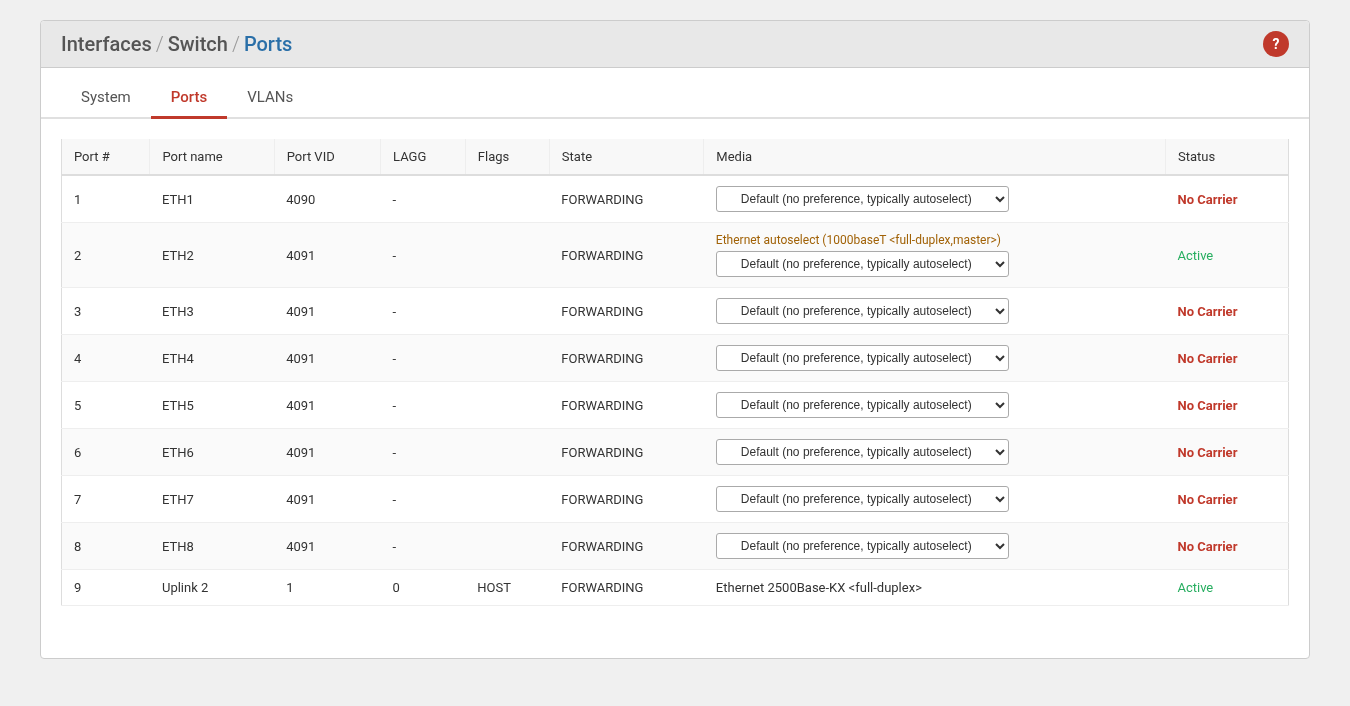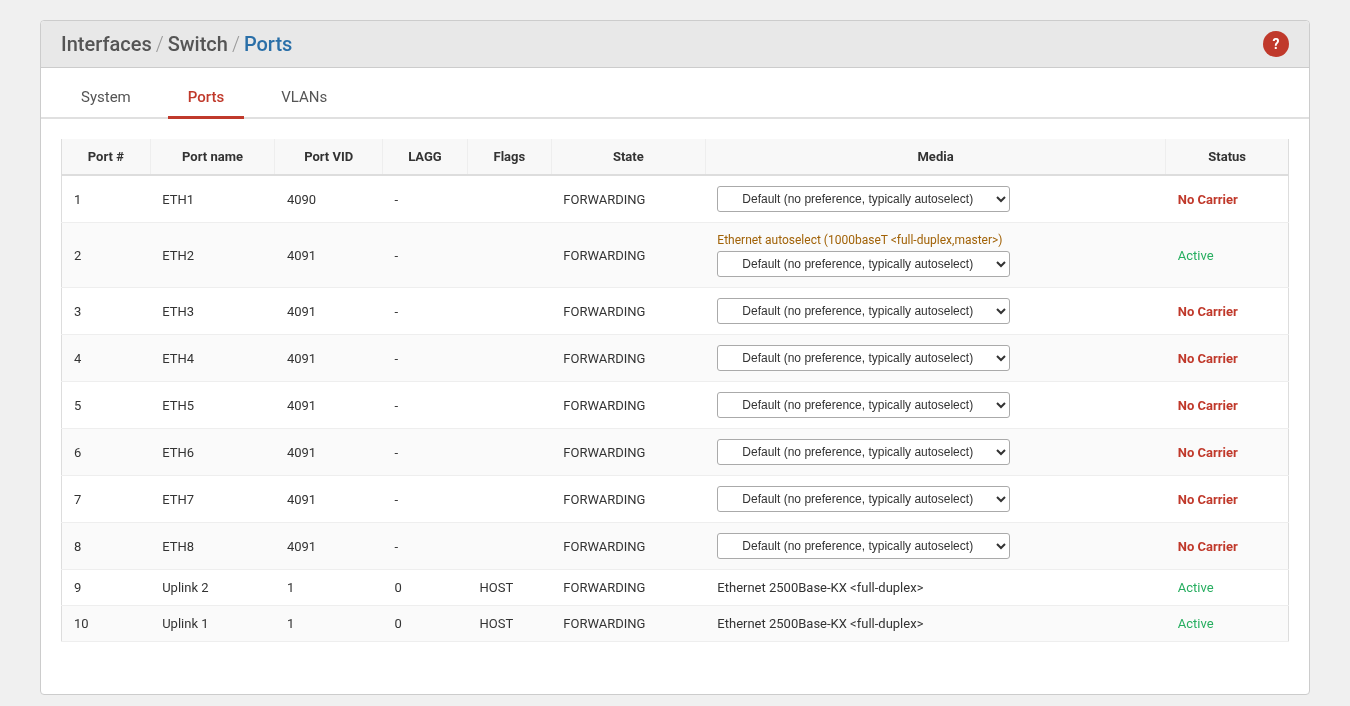--- a/index.html
+++ b/index.html
@@ -55,21 +55,21 @@
       align-items: center;
       justify-content: center;
       color: white;
       font-weight: bold;
       font-size: 14px;
       cursor: pointer;
     }
     
     .tabs {
       display: flex;
-      gap: 17px;
+      gap: 0;
       padding: 0 20px;
       border-bottom: 2px solid #e0e0e0;
       margin-top: 10px;
     }
     .tab {
       padding: 10px 20px;
       cursor: pointer;
       color: #555;
       font-size: 15px;
       border-bottom: 3px solid transparent;
@@ -95,22 +95,22 @@
     }
     table {
       width: 100%;
       border-collapse: collapse;
       border: 1px solid #ddd;
       border-top: none;
     }
     thead th {
       background: #f8f8f8;
       padding: 10px 12px;
-      text-align: center;
-      font-weight: 700;
+      text-align: left;
+      font-weight: 400;
       color: #333;
       border-bottom: 2px solid #ddd;
       border-right: 1px solid #eee;
       font-size: 13px;
     }
     thead th:last-child { border-right: none; }
     tbody tr {
       border-bottom: 1px solid #eee;
     }
     tbody tr:nth-child(odd) { background: #fff; }
@@ -266,30 +266,20 @@
           <tr>
             <td>9</td>
             <td>Uplink 2</td>
             <td>1</td>
             <td>0</td>
             <td>HOST</td>
             <td>FORWARDING</td>
             <td>Ethernet 2500Base-KX &lt;full-duplex&gt;</td>
             <td class="status-active">Active</td>
           </tr>
-          <tr>
-            <td>10</td>
-            <td>Uplink 1</td>
-            <td>1</td>
-            <td>0</td>
-            <td>HOST</td>
-            <td>FORWARDING</td>
-            <td>Ethernet 2500Base-KX &lt;full-duplex&gt;</td>
-            <td class="status-active">Active</td>
-          </tr>
         </tbody>
     </table>
   </div>
 
   <div class="save-area">
     
   </div>
 
 </div>
 

